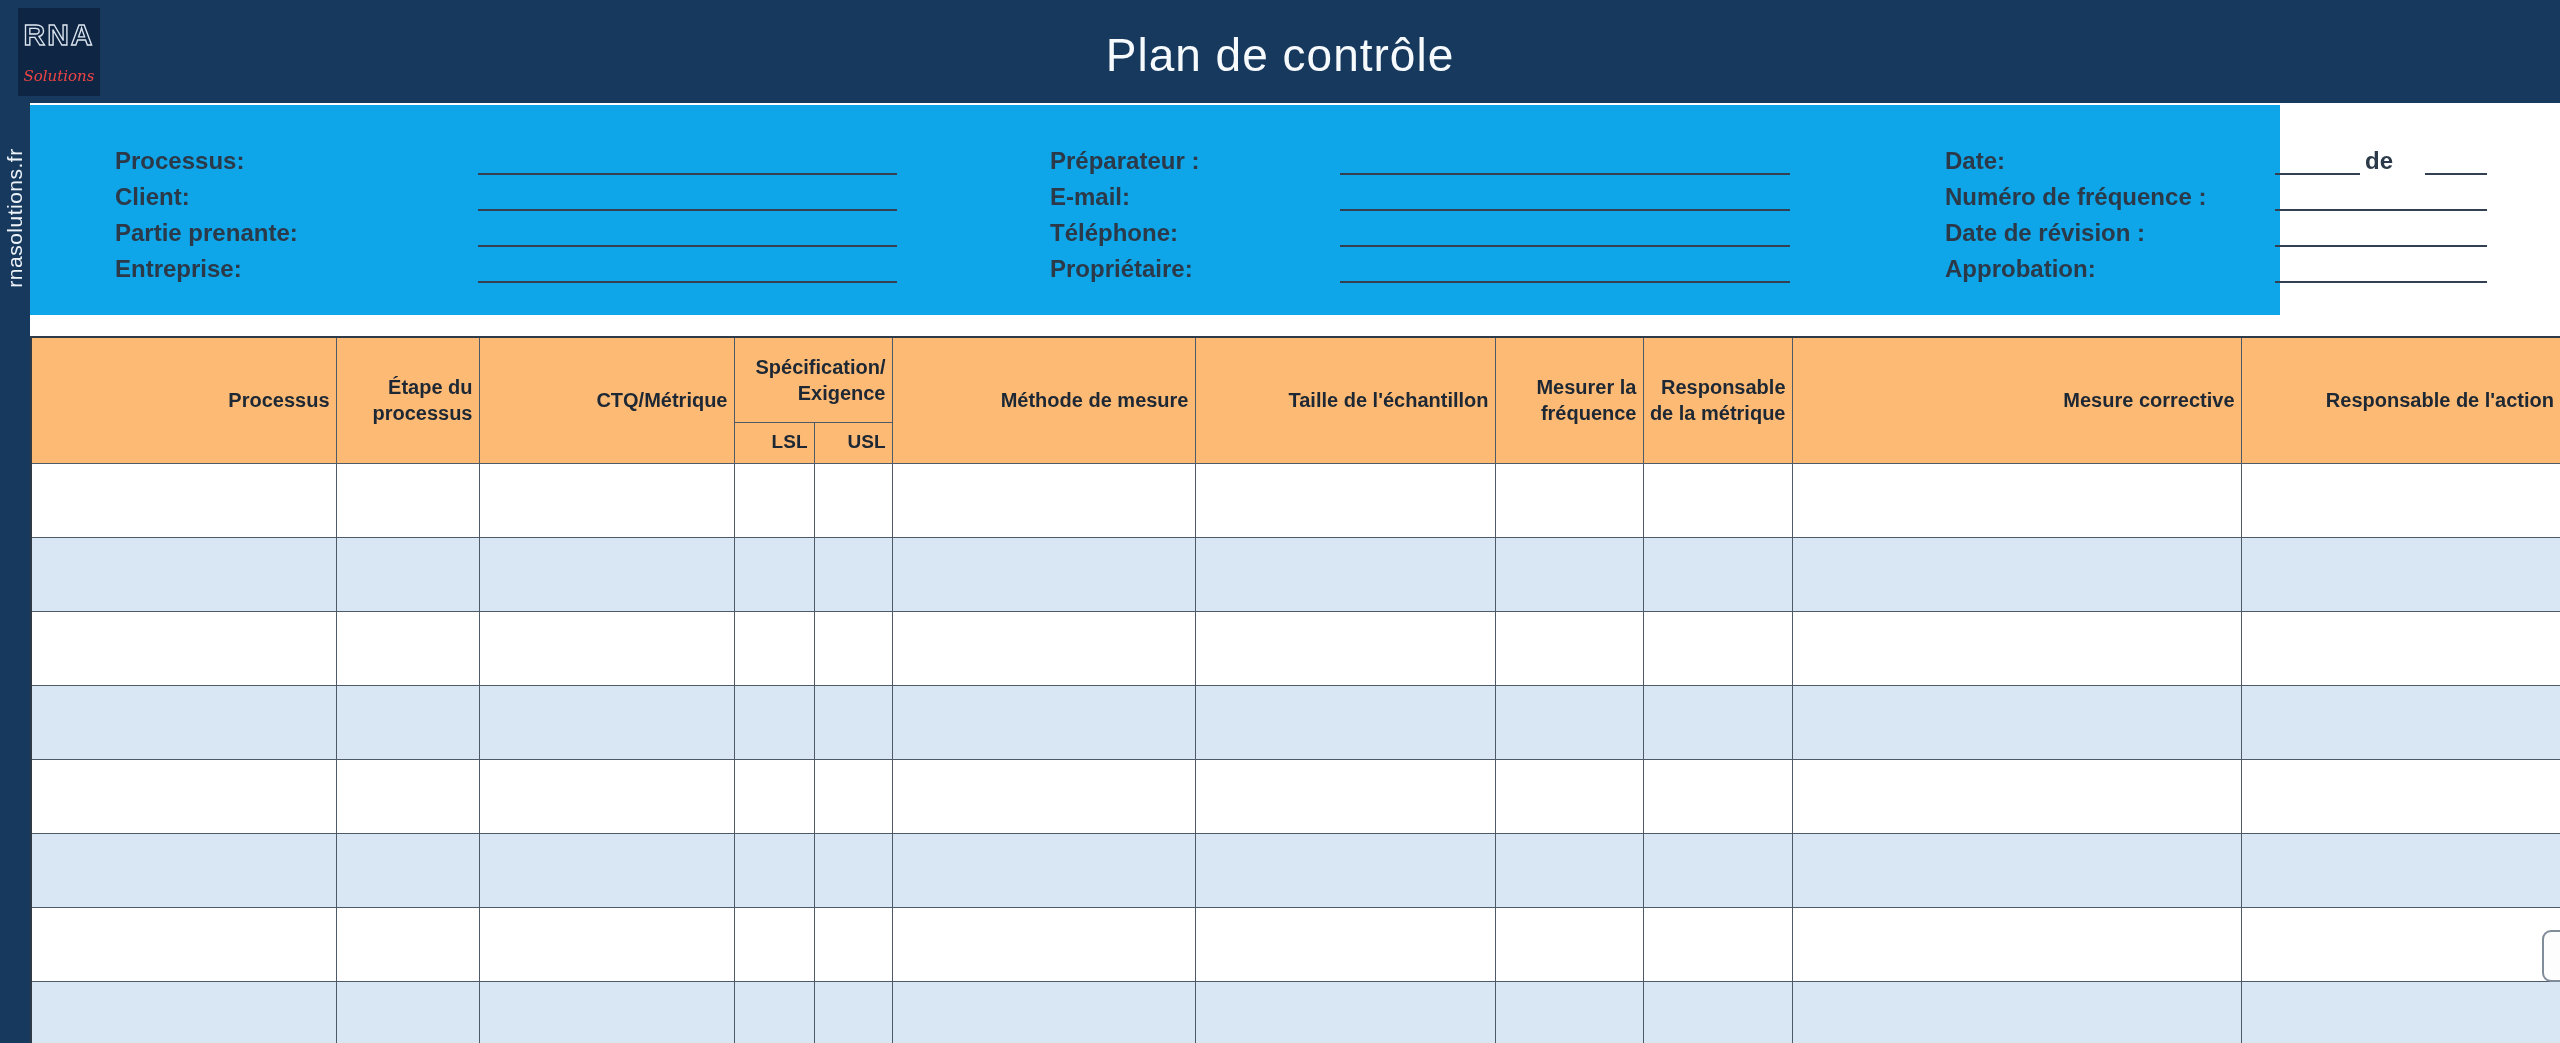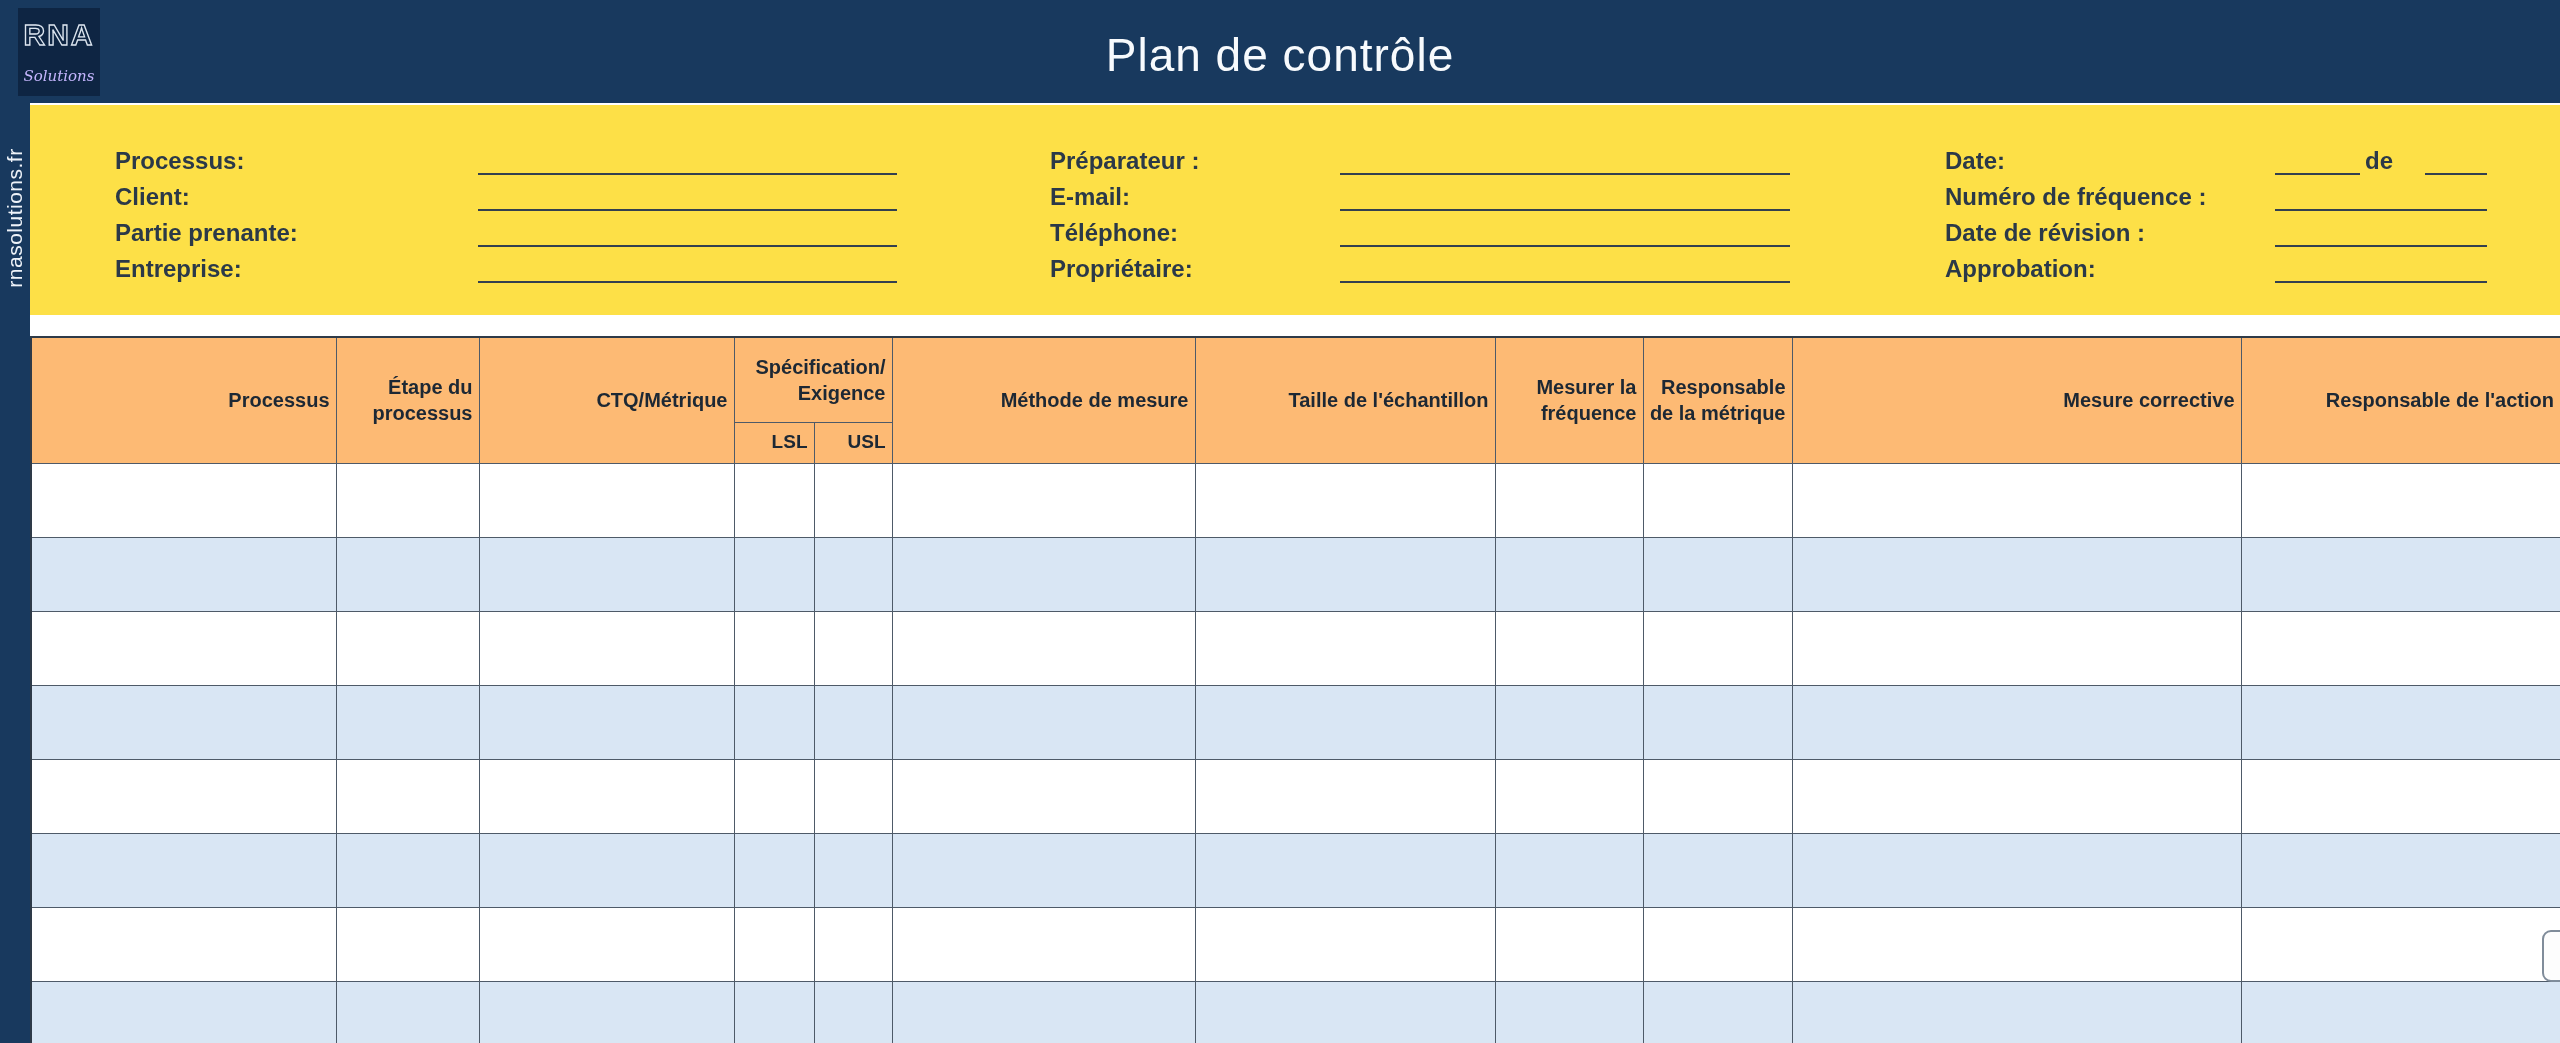--- a/index.html
+++ b/index.html
@@ -23,33 +23,33 @@
     background:#0e2543;
     display:flex;flex-direction:column;align-items:center;justify-content:center;gap:19px;
   }
   .logo-rna{
     font-size:30px;font-weight:700;letter-spacing:2px;line-height:1;
     color:transparent;-webkit-text-stroke:1.3px #dde6f0;
   }
   @supports not (-webkit-text-stroke:1px #fff){ .logo-rna{color:#dde6f0;} }
   .logo-solutions{
     font-family:"DejaVu Serif", serif;font-style:italic;
-    font-size:15px;color:#c4b5fd;line-height:1;
+    font-size:15px;color:#ef4444;line-height:1;
   }
 
   
   .left-rail{position:absolute;left:0;top:103px;width:30px;height:940px;background:#18395e;}
   .vertical-site{
     position:absolute;left:15px;top:218px;
     transform:translate(-50%,-50%) rotate(-90deg);
     color:#eef3f9;font-size:21px;white-space:nowrap;letter-spacing:0.5px;
   }
 
   
-  .info-panel{position:absolute;left:30px;top:105px;width:2530px;height:210px;background:#fde047;}
+  .info-panel{position:absolute;left:30px;top:105px;width:2250px;height:210px;background:#0ea5e9;}
   .form-col{position:absolute;top:38px;}
   .col-left{left:85px;width:800px;}
   .col-mid{left:1020px;width:760px;}
   .col-right{left:1915px;width:580px;}
   .form-row{position:relative;height:36px;}
   .flabel{
     position:absolute;left:0;top:0;line-height:36px;
     font-weight:700;font-size:24px;color:#2b3948;white-space:nowrap;
   }
   .fline{position:absolute;bottom:4px;height:0;border-bottom:2px solid #33404f;}

